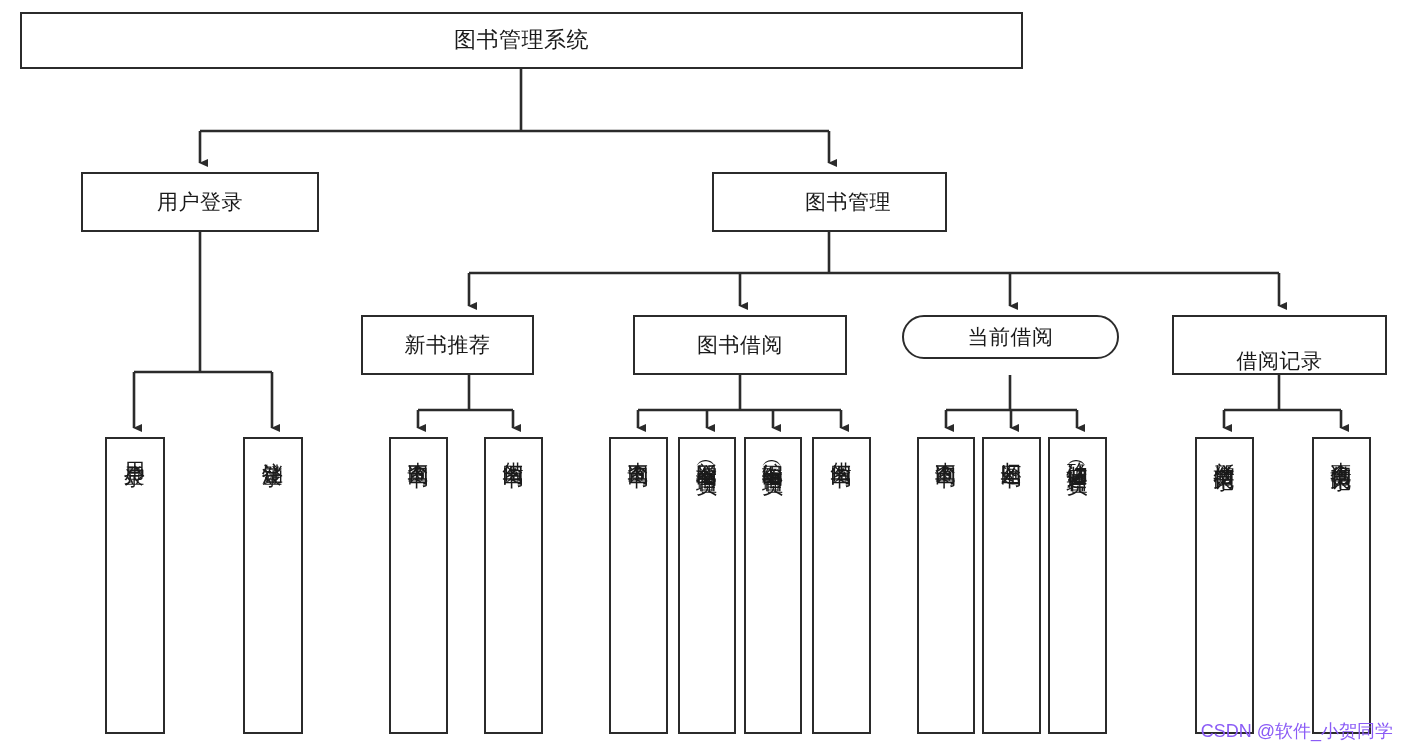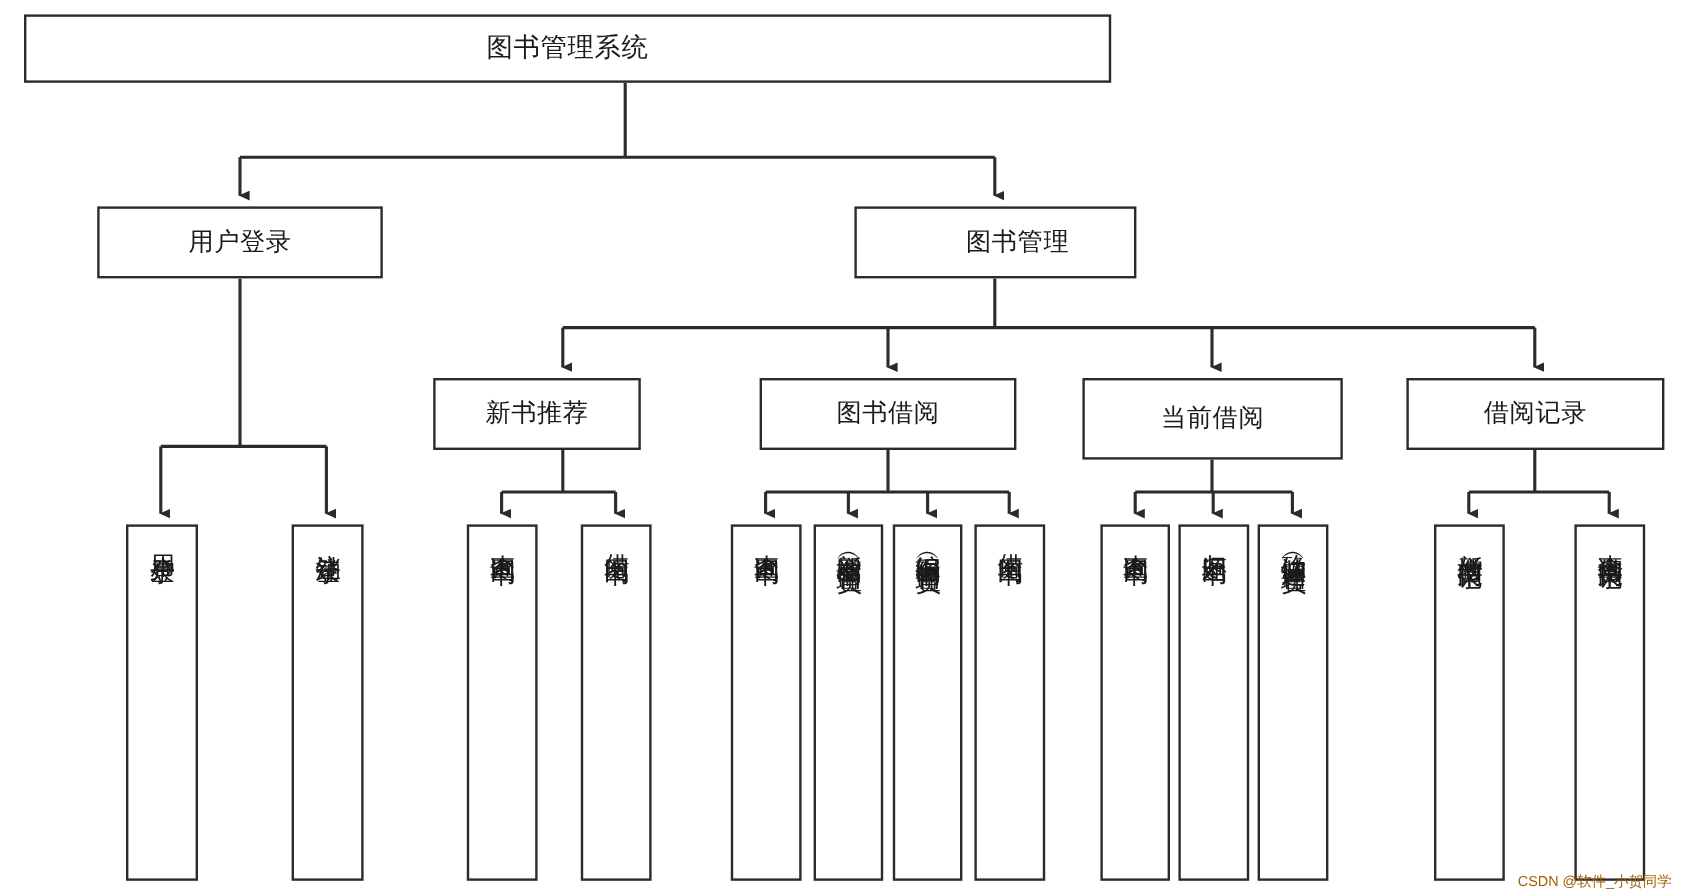--- a/index.html
+++ b/index.html
@@ -53,22 +53,22 @@
     text-orientation: upright;
     font-size: 21px;
     letter-spacing: 2px;
     line-height: 1.0;
   }
   .node.root .lbl { font-size: 22px; }
   #watermark {
     position: absolute;
     right: 12px;
     bottom: 4px;
-    font-size: 12px;
-    color: #a16207;
+    font-size: 18px;
+    color: #8b5cf6;
     white-space: pre;
     user-select: none;
     margin-top: 44px;
   }
 </style>
 </head>
 <body>
 
 <div id="stage">
 
@@ -109,39 +109,39 @@
         <path d="M1011,410 L1011,428" marker-end="url(#arrowhead)"></path>
         <path d="M1077,410 L1077,428" marker-end="url(#arrowhead)"></path>
         <path d="M1279,375 L1279,410"></path>
         <path d="M1224,410 L1341,410"></path>
         <path d="M1224,410 L1224,428" marker-end="url(#arrowhead)"></path>
         <path d="M1341,410 L1341,428" marker-end="url(#arrowhead)"></path>
       </g>
   </svg>
 
   <div id="node-layer">
-      <div class="node horiz root" style="left: 20px; top: 12px; width: 906px; height: 57px; border-color: rgb(43, 43, 43); background: rgb(255, 255, 255); color: rgb(26, 26, 26);">
+      <div class="node horiz root" style="left: 20px; top: 12px; width: 1003px; height: 57px; border-color: rgb(43, 43, 43); background: rgb(255, 255, 255); color: rgb(26, 26, 26);">
         <span class="lbl">图书管理系统</span>
       </div>
       <div class="node horiz" style="left: 81px; top: 172px; width: 238px; height: 60px; border-color: rgb(43, 43, 43); background: rgb(255, 255, 255); color: rgb(26, 26, 26);">
         <span class="lbl">用户登录</span>
       </div>
       <div class="node horiz" style="left: 712px; top: 172px; width: 235px; height: 60px; border-color: rgb(43, 43, 43); background: rgb(255, 255, 255); color: rgb(26, 26, 26); padding-left: 37px;">
         <span class="lbl">图书管理</span>
       </div>
       <div class="node horiz" style="left: 361px; top: 315px; width: 173px; height: 60px; border-color: rgb(43, 43, 43); background: rgb(255, 255, 255); color: rgb(26, 26, 26);">
         <span class="lbl">新书推荐</span>
       </div>
       <div class="node horiz" style="left: 633px; top: 315px; width: 214px; height: 60px; border-color: rgb(43, 43, 43); background: rgb(255, 255, 255); color: rgb(26, 26, 26);">
         <span class="lbl">图书借阅</span>
       </div>
-      <div class="node horiz" style="left: 902px; top: 315px; width: 217px; height: 68px; border-color: rgb(43, 43, 43); background: rgb(255, 255, 255); color: rgb(26, 26, 26);">
+      <div class="node horiz" style="left: 902px; top: 315px; width: 217px; height: 44px; border-color: rgb(43, 43, 43); background: rgb(255, 255, 255); color: rgb(26, 26, 26); border-radius: 23px;">
         <span class="lbl">当前借阅</span>
       </div>
-      <div class="node horiz" style="left: 1172px; top: 315px; width: 215px; height: 60px; border-color: rgb(43, 43, 43); background: rgb(255, 255, 255); color: rgb(26, 26, 26);">
+      <div class="node horiz" style="left: 1172px; top: 315px; width: 215px; height: 60px; border-color: rgb(43, 43, 43); background: rgb(255, 255, 255); color: rgb(26, 26, 26); align-items: flex-end;">
         <span class="lbl">借阅记录</span>
       </div>
       <div class="node vert" style="left: 105px; top: 437px; width: 60px; height: 297px; border-color: rgb(43, 43, 43); background: rgb(255, 255, 255); color: rgb(26, 26, 26);">
         <span class="lbl">用户登录</span>
       </div>
       <div class="node vert" style="left: 243px; top: 437px; width: 60px; height: 297px; border-color: rgb(43, 43, 43); background: rgb(255, 255, 255); color: rgb(26, 26, 26);">
         <span class="lbl">注销登录</span>
       </div>
       <div class="node vert" style="left: 389px; top: 437px; width: 59px; height: 297px; border-color: rgb(43, 43, 43); background: rgb(255, 255, 255); color: rgb(26, 26, 26);">
         <span class="lbl">查询图书</span>

